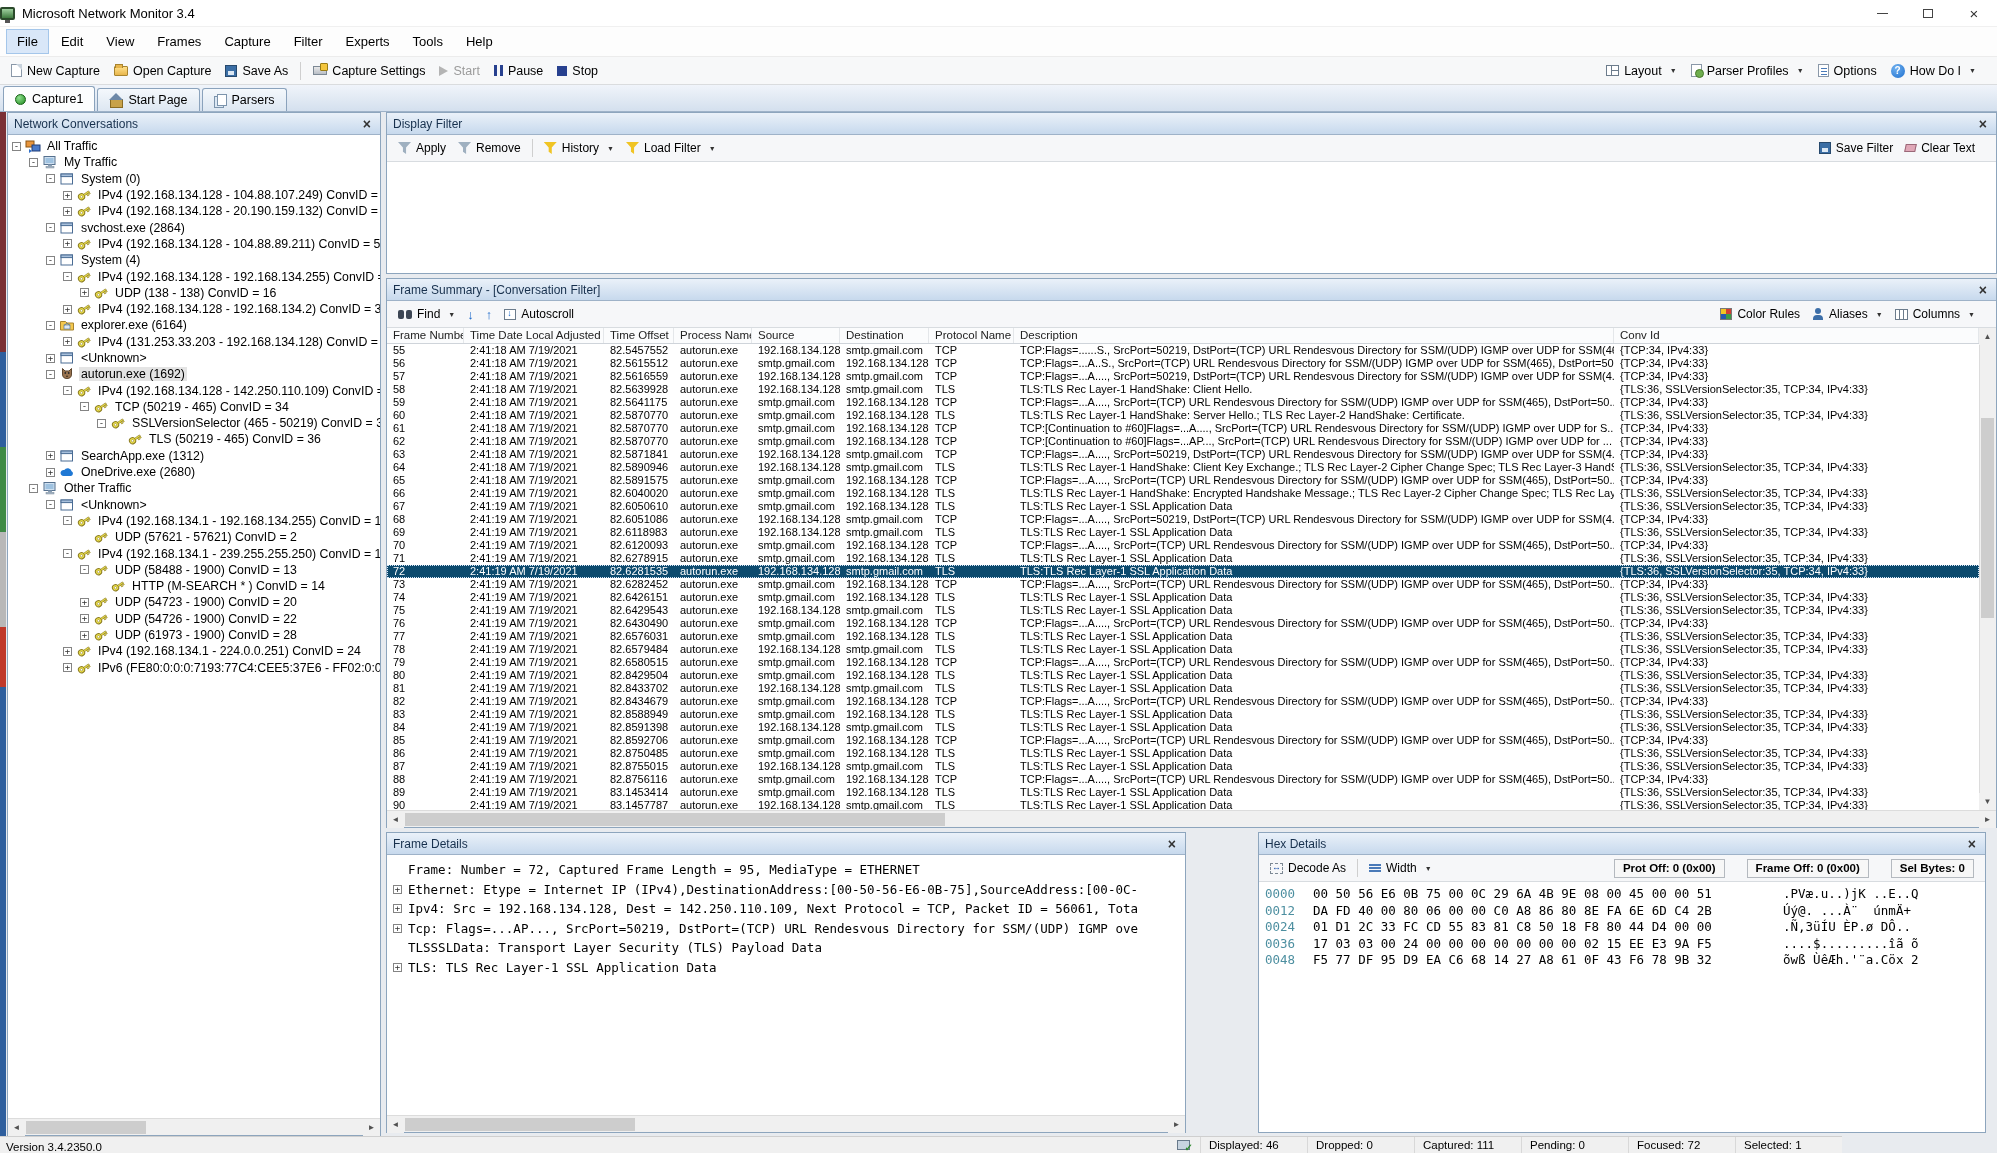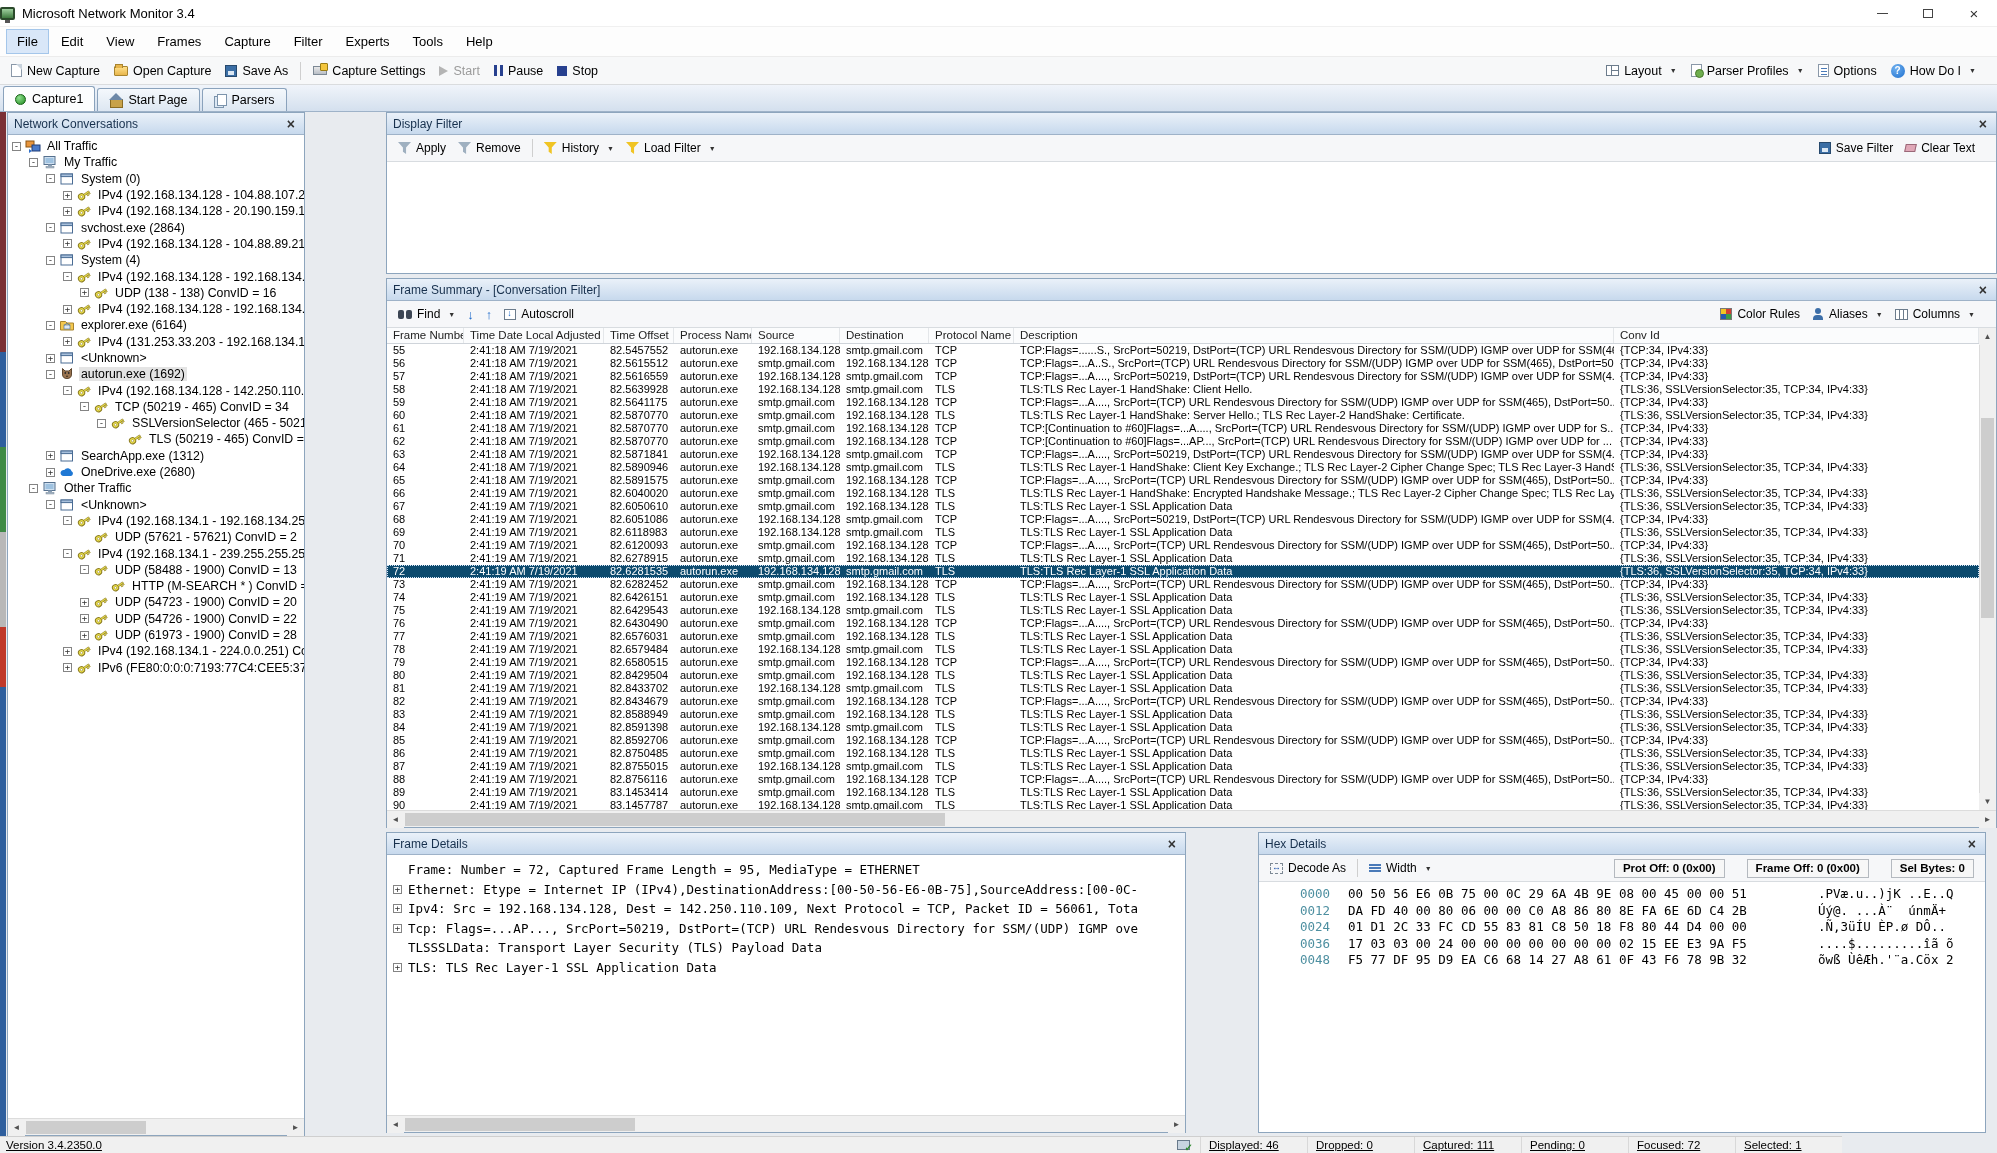--- a/index.html
+++ b/index.html
@@ -121,27 +121,27 @@
   .trow.sel { background:#0c4a6e; color:#fff; outline:1px dotted #d8e6f8; outline-offset:-1px; }
 
   
   .fd-body { position:absolute; left:0; right:0; top:22px; bottom:17px; background:#fff; overflow:hidden; font-family:"DejaVu Sans Mono",monospace; font-size:12.5px; padding:5px 0 0 6px; }
   .fd-line { height:19.5px; display:flex; align-items:center; white-space:nowrap; }
   .fd-exp { width:9px; height:9px; border:1px solid #848484; font-size:9px; line-height:7px; text-align:center; margin-right:6px; flex:0 0 auto; color:#333; }
   .fd-exp.none { border-color:transparent; color:transparent; }
 
   
   .hex-body { position:absolute; left:0; right:0; top:49px; bottom:0; background:#fff; overflow:hidden; font-family:"DejaVu Sans Mono",monospace; font-size:12.5px; padding:4px 0 0 6px; }
-  .hex-row { height:16.5px; display:flex; white-space:pre;margin-left:35px; }
+  .hex-row { height:16.5px; display:flex; white-space:pre; }
   .hex-off { color:#4d8fa0; width:48px; flex:0 0 auto; }
   .hex-bytes { width:470px; flex:0 0 auto; }
   .hex-box { background:#f7f7f7; border:1px solid #b4b9bf; height:19px; font-size:11.5px; padding:2px 8px 0 8px; white-space:nowrap; }
 
   
-  .statusbar { position:absolute; left:0; top:1136px; width:1842px; height:17px; background:#f0f0f0; border-top:1px solid #cfcfcf; display:flex; align-items:center; font-size:11.5px;text-decoration:underline; }
+  .statusbar { position:absolute; left:0; top:1136px; width:1842px; height:17px; background:#f0f0f0; border-top:1px solid #cfcfcf; display:flex; align-items:flex-end; font-size:11.5px; }
   .status-right { margin-left:auto; display:flex; align-items:center; height:100%; }
   .status-seg { width:107px; border-left:1px solid #d8d8d8; padding-left:8px; height:100%; display:flex; align-items:center; white-space:nowrap; }
 </style>
 </head>
 <body>
 
 <div class="titlebar">
   <span class="appicon i"></span>
   <span>Microsoft Network Monitor 3.4</span>
   <div class="win-controls">
@@ -241,21 +241,21 @@
 
 <div class="sliver">
   <div style="height:240px;background:#7b3035"></div>
   <div style="height:95px;background:#2e5f9e"></div>
   <div style="height:85px;background:#3e8a46"></div>
   <div style="height:95px;background:#b8b8b8"></div>
   <div style="height:60px;background:#c0392b"></div>
   <div style="height:449px;background:#2e5f9e"></div>
 </div>
 
-<div class="panel" style="left:7px;top:112px;width:298px;height:1024px;">
+<div class="panel" style="left:7px;top:112px;width:374px;height:1024px;">
   <div class="panel-header">
     <span>Network Conversations</span>
     <span class="panel-close">×</span>
   </div>
   <div class="tree" id="conv-tree">
       <div class="tree-row" style="padding-left: 4px;">
         <span class="exp">-</span>
         <span class="ticon">
           <svg viewBox="0 0 16 14">
             <rect x="1" y="2" width="8" height="6" fill="#e8953c" stroke="#8a5414"></rect>

